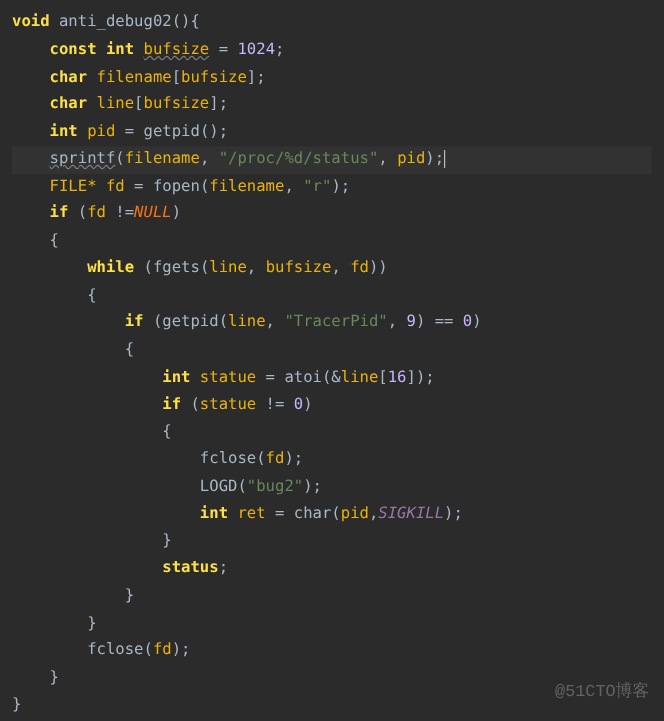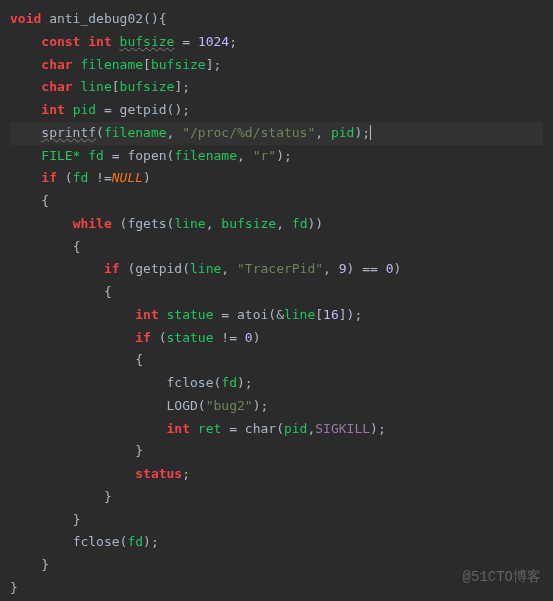--- a/index.html
+++ b/index.html
@@ -13,28 +13,28 @@
     width: 553px;
     height: 601px;
     overflow: hidden;
     position: relative;
   }
   pre {
     margin: 0;
     padding: 8px 10px;
     white-space: pre;
   }
-  .kw { color: #ef4444; font-weight: bold; }
+  .kw { color: #fde047; font-weight: bold; }
   .kw-nb { color: #f97316; font-style: italic; }
   .num { color: #c4b5fd; }
   .str { color: #6a8759; }
   .fn { color: #a9b7c6; }
-  .id { color: #22c55e; text-align: center; }
+  .id { color: #eab308; text-align: center; }
   .pun { color: #a9b7c6; }
-  .gl { color: #9876aa; }
+  .gl { color: #9876aa; font-style: italic; }
   .wavy {
     text-decoration: underline wavy #808080;
     text-decoration-thickness: 1px;
   }
   .highlight-line {
     background: #323232;
     display: inline-block;
     width: 100%;
   }
   .caret {

